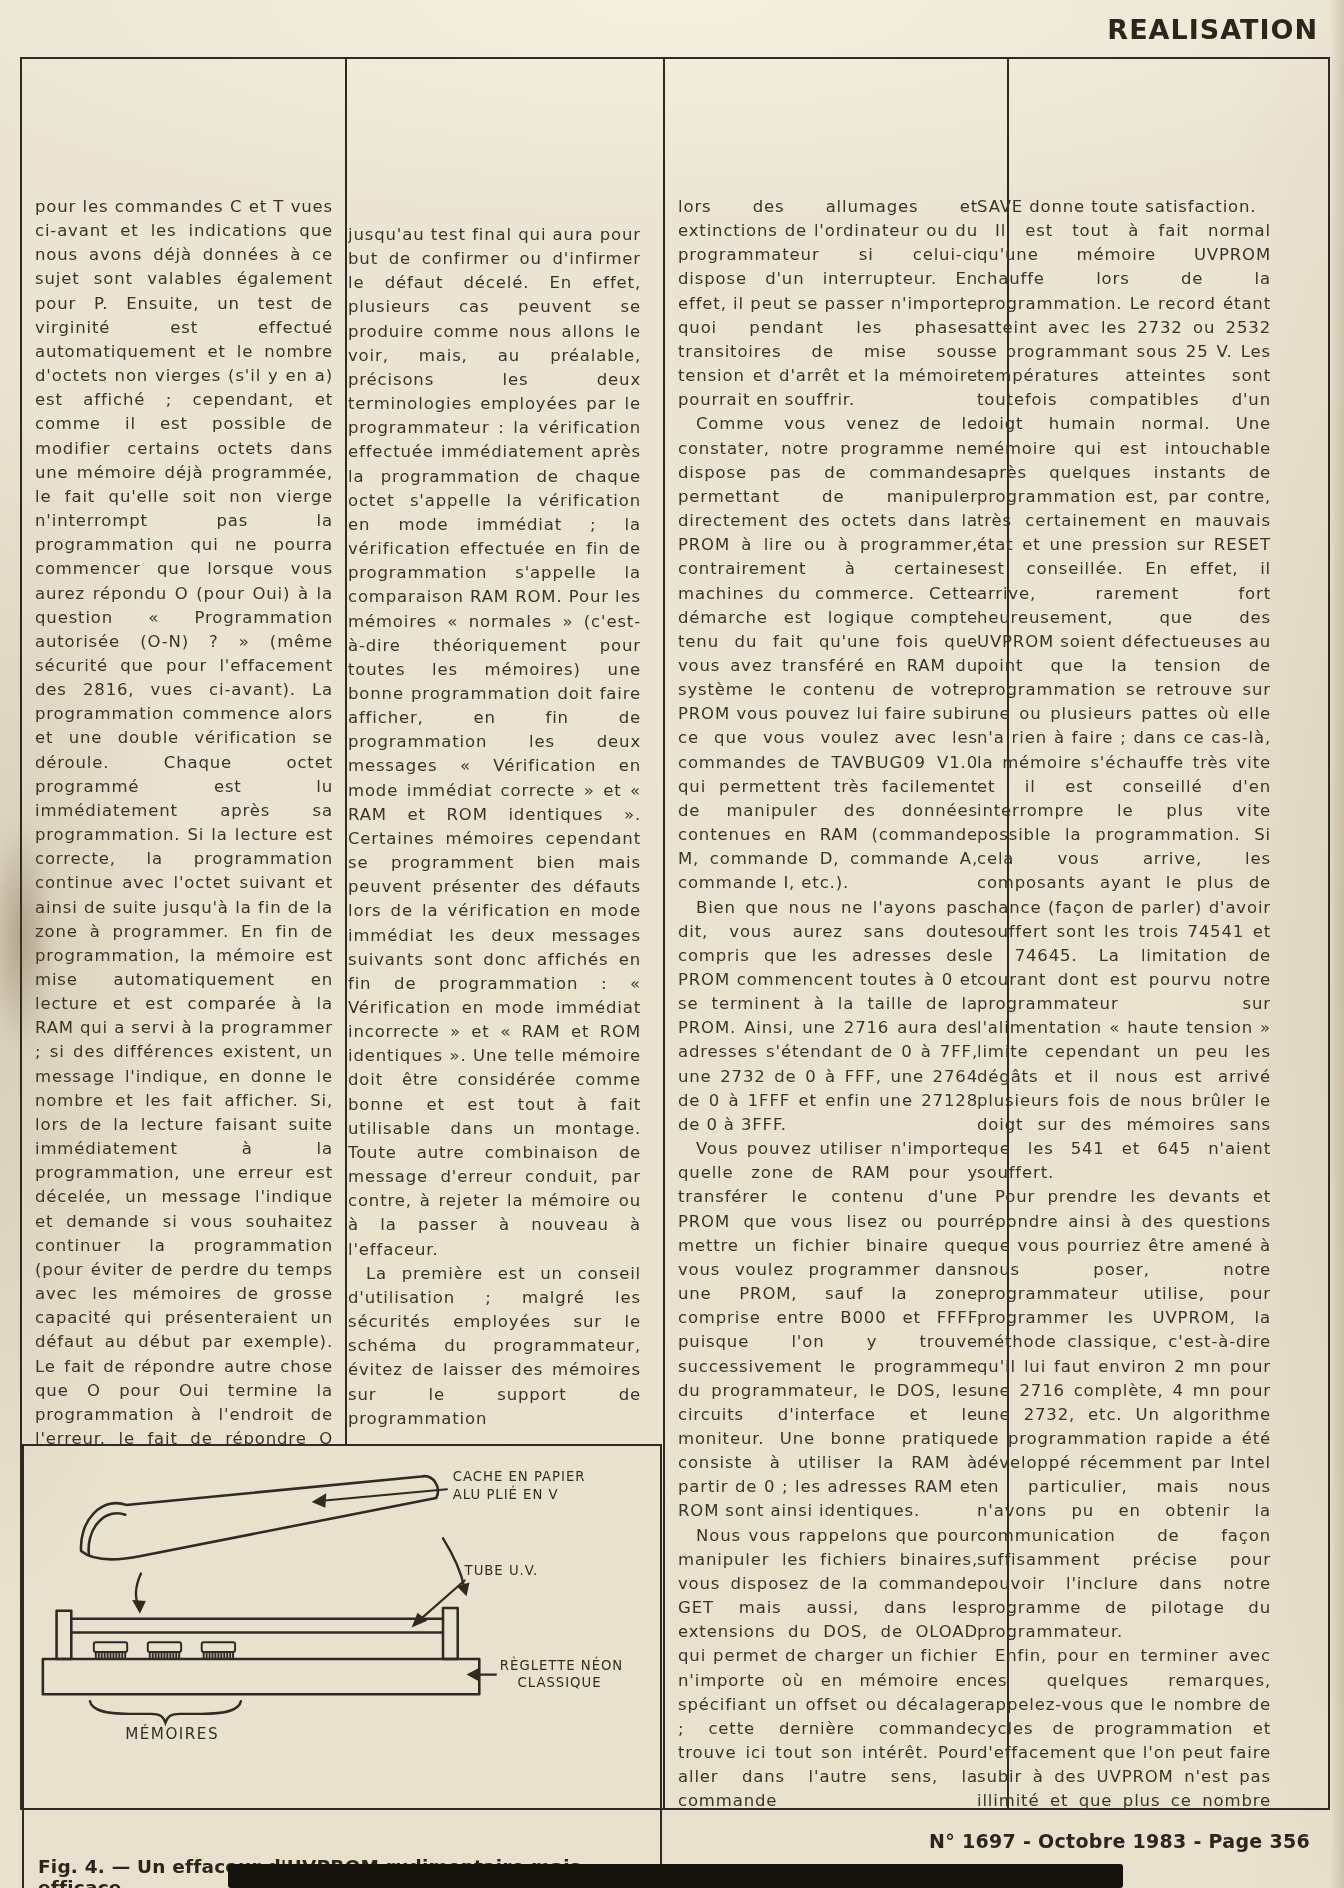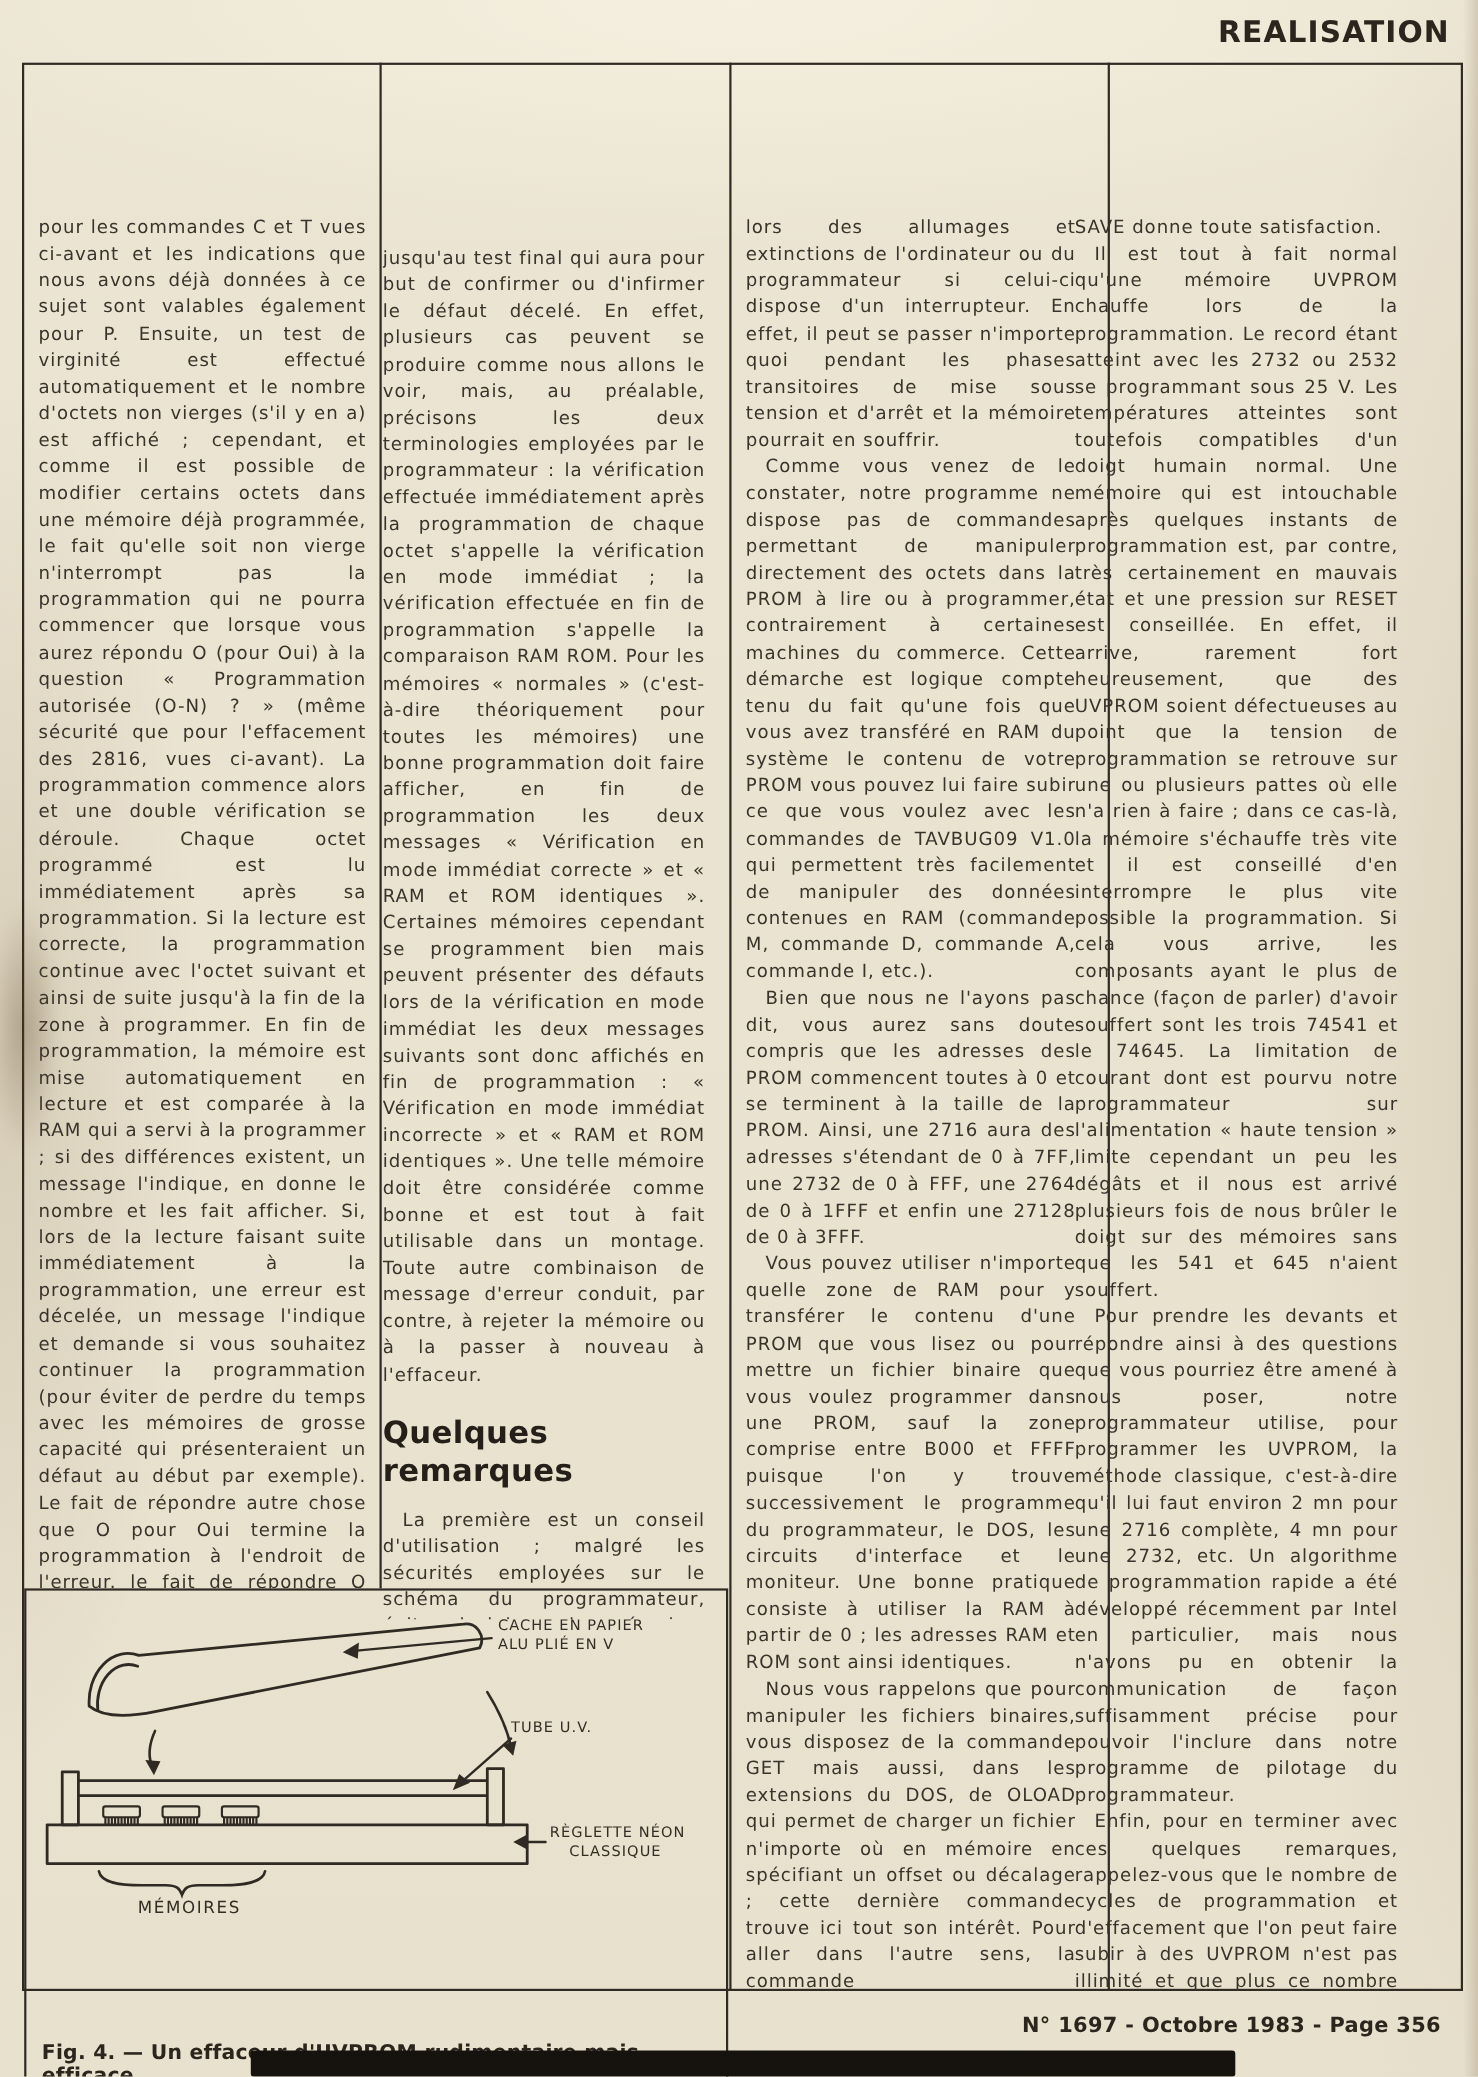--- a/index.html
+++ b/index.html
@@ -92,24 +92,20 @@
   <div class="vrule vrule1"></div>
   <div class="vrule vrule2"></div>
   <div class="vrule vrule3"></div>
 
   <div class="col col1">
     <p>pour les commandes C et T vues ci-avant et les indications que nous avons déjà données à ce sujet sont valables également pour P. Ensuite, un test de virginité est effectué automatiquement et le nombre d'octets non vierges (s'il y en a) est affiché ; cependant, et comme il est possible de modifier certains octets dans une mémoire déjà programmée, le fait qu'elle soit non vierge n'interrompt pas la programmation qui ne pourra commencer que lorsque vous aurez répondu O (pour Oui) à la question « Programmation autorisée (O-N) ? » (même sécurité que pour l'effacement des 2816, vues ci-avant). La programmation commence alors et une double vérification se déroule. Chaque octet programmé est lu immédiatement après sa programmation. Si la lecture est correcte, la programmation continue avec l'octet suivant et ainsi de suite jusqu'à la fin de la zone à programmer. En fin de programmation, la mémoire est mise automatiquement en lecture et est comparée à la RAM qui a servi à la programmer ; si des différences existent, un message l'indique, en donne le nombre et les fait afficher. Si, lors de la lecture faisant suite immédiatement à la programmation, une erreur est décelée, un message l'indique et demande si vous souhaitez continuer la programmation (pour éviter de perdre du temps avec les mémoires de grosse capacité qui présenteraient un défaut au début par exemple). Le fait de répondre autre chose que O pour Oui termine la programmation à l'endroit de l'erreur. le fait de répondre O fait continuer la programmation</p>
   </div>
 
   <div class="col col2">
     <p>jusqu'au test final qui aura pour but de confirmer ou d'infirmer le défaut décelé. En effet, plusieurs cas peuvent se produire comme nous allons le voir, mais, au préalable, précisons les deux terminologies employées par le programmateur : la vérification effectuée immédiatement après la programmation de chaque octet s'appelle la vérification en mode immédiat ; la vérification effectuée en fin de programmation s'appelle la comparaison RAM ROM. Pour les mémoires « normales » (c'est-à-dire théoriquement pour toutes les mémoires) une bonne programmation doit faire afficher, en fin de programmation les deux messages « Vérification en mode immédiat correcte » et « RAM et ROM identiques ». Certaines mémoires cependant se programment bien mais peuvent présenter des défauts lors de la vérification en mode immédiat les deux messages suivants sont donc affichés en fin de programmation : « Vérification en mode immédiat incorrecte » et « RAM et ROM identiques ». Une telle mémoire doit être considérée comme bonne et est tout à fait utilisable dans un montage. Toute autre combinaison de message d'erreur conduit, par contre, à rejeter la mémoire ou à la passer à nouveau à l'effaceur.</p>
-    <h2 class="subheading">
-      <span>Quelques</span>
-      <span>remarques</span>
-    </h2>
     <p class="indent">La première est un conseil d'utilisation ; malgré les sécurités employées sur le schéma du programmateur, évitez de laisser des mémoires sur le support de programmation</p>
   </div>
 
   <div class="col col3">
     <p>lors des allumages et extinctions de l'ordinateur ou du programmateur si celui-ci dispose d'un interrupteur. En effet, il peut se passer n'importe quoi pendant les phases transitoires de mise sous tension et d'arrêt et la mémoire pourrait en souffrir.</p>
     <p class="indent">Comme vous venez de le constater, notre programme ne dispose pas de commandes permettant de manipuler directement des octets dans la PROM à lire ou à programmer, contrairement à certaines machines du commerce. Cette démarche est logique compte tenu du fait qu'une fois que vous avez transféré en RAM du système le contenu de votre PROM vous pouvez lui faire subir ce que vous voulez avec les commandes de TAVBUG09 V1.0 qui permettent très facilement de manipuler des données contenues en RAM (commande M, commande D, commande A, commande I, etc.).</p>
     <p class="indent">Bien que nous ne l'ayons pas dit, vous aurez sans doute compris que les adresses des PROM commencent toutes à 0 et se terminent à la taille de la PROM. Ainsi, une 2716 aura des adresses s'étendant de 0 à 7FF, une 2732 de 0 à FFF, une 2764 de 0 à 1FFF et enfin une 27128 de 0 à 3FFF.</p>
     <p class="indent">Vous pouvez utiliser n'importe quelle zone de RAM pour y transférer le contenu d'une PROM que vous lisez ou pour mettre un fichier binaire que vous voulez programmer dans une PROM, sauf la zone comprise entre B000 et FFFF puisque l'on y trouve successivement le programme du programmateur, le DOS, les circuits d'interface et le moniteur. Une bonne pratique consiste à utiliser la RAM à partir de 0 ; les adresses RAM et ROM sont ainsi identiques.</p>
     <p class="indent">Nous vous rappelons que pour manipuler les fichiers binaires, vous disposez de la commande GET mais aussi, dans les extensions du DOS, de OLOAD qui permet de charger un fichier n'importe où en mémoire en spécifiant un offset ou décalage ; cette dernière commande trouve ici tout son intérêt. Pour aller dans l'autre sens, la commande</p>
   </div>

